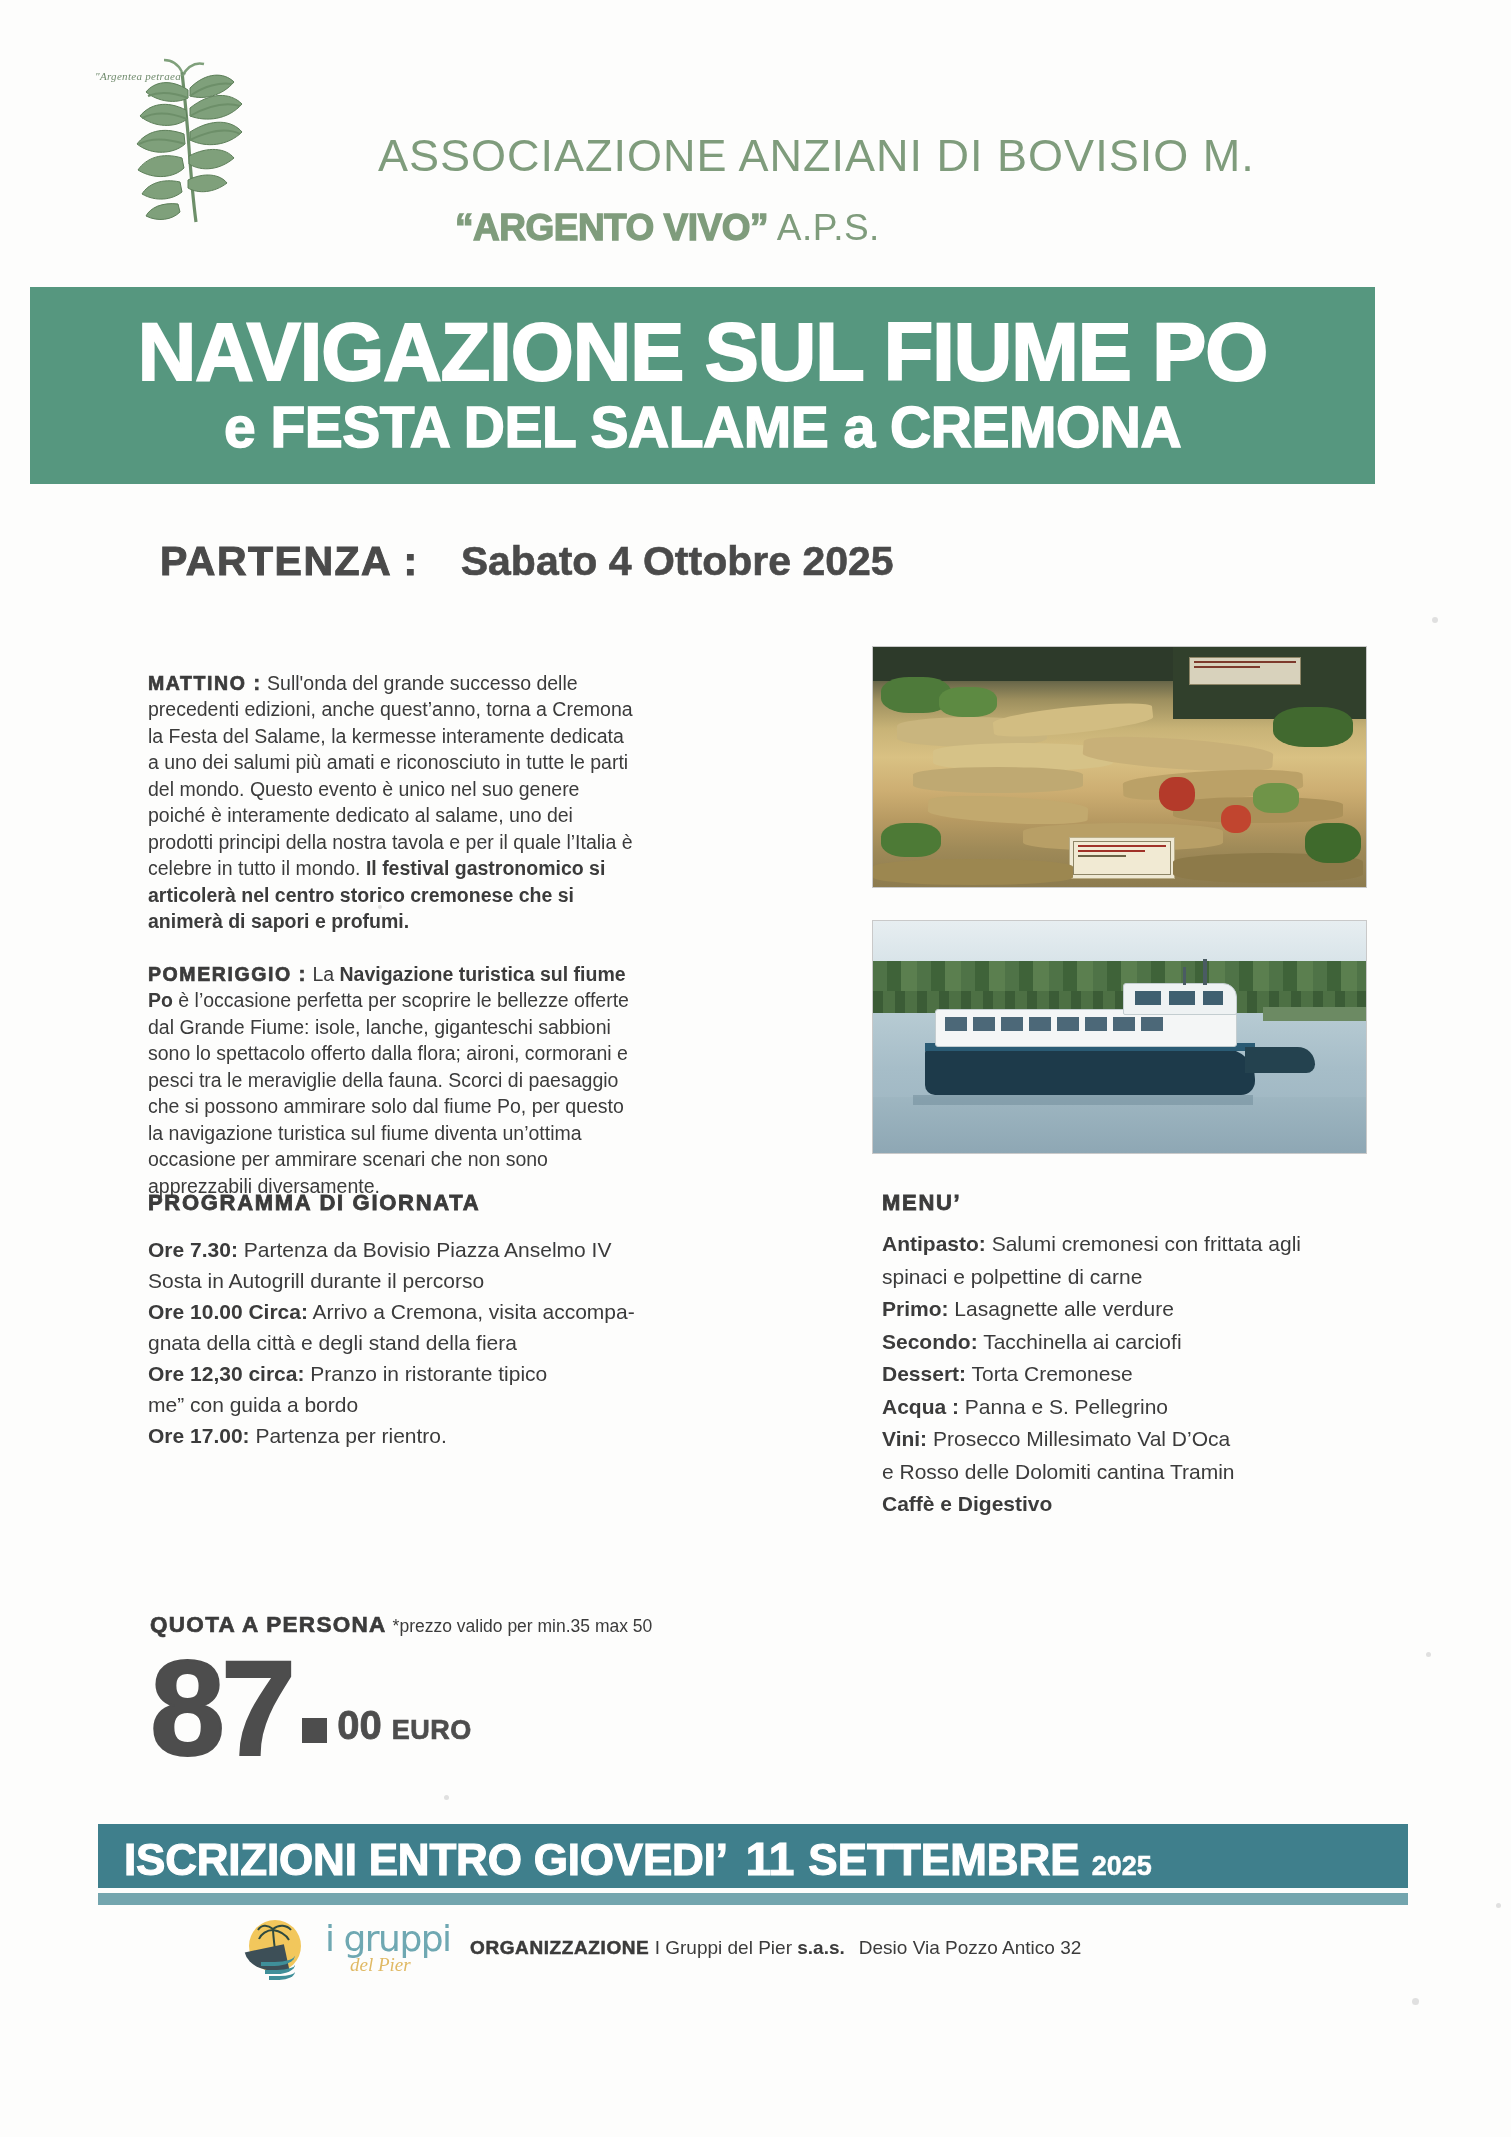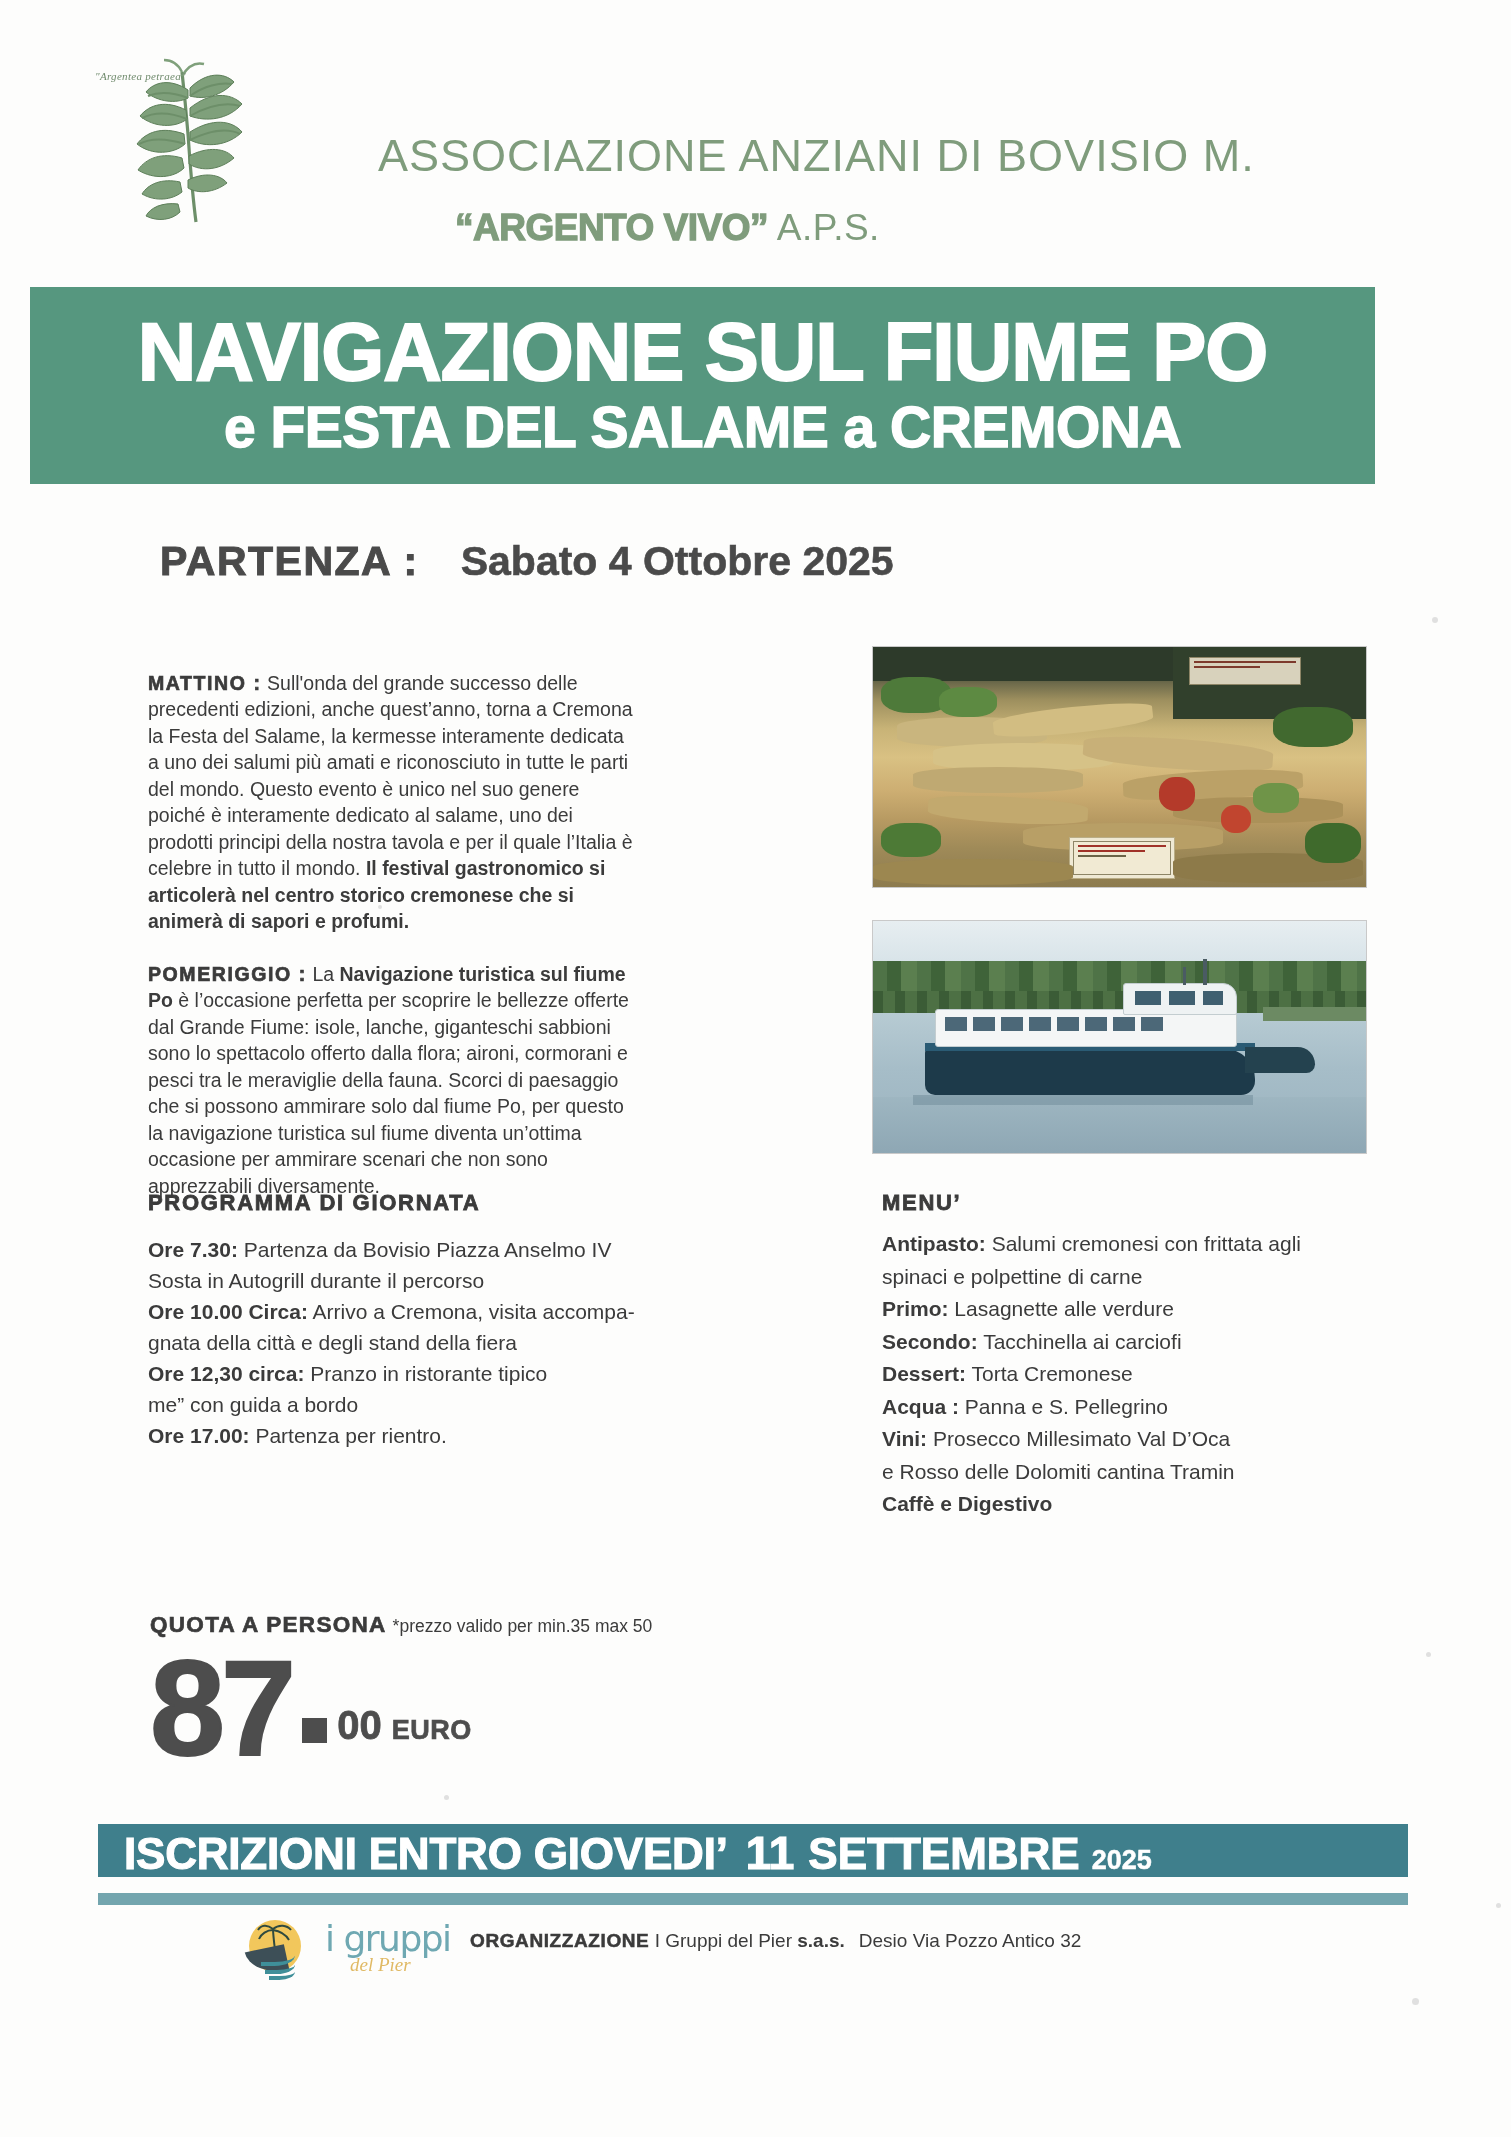--- a/index.html
+++ b/index.html
@@ -209,21 +209,21 @@
     margin-bottom:4px;
   }
   .comp-body{
     font-size:19.5px;line-height:27px;color:#3b3b3b;
     text-align:justify;
   }
   .comp-body b{font-weight:700;}
 
   
   .blue-banner{
-    position:absolute;left:98px;top:1824px;width:1310px;height:53px;
+    position:absolute;left:98px;top:1824px;width:1310px;height:64px;
     background:#3f7f8c;
     display:flex;align-items:center;
   }
   .bb-text{
     color:#ffffff;font-weight:700;white-space:nowrap;
     margin-left:26px;display:flex;align-items:baseline;
   }
   .bb-main{
     font-size:44px;letter-spacing:-0.2px;
     -webkit-text-stroke:1.1px #fff;
@@ -275,21 +275,21 @@
     font-size:36px;color:#6fa8b2;font-weight:400;
     font-family:"DejaVu Sans",sans-serif;
     letter-spacing:-1.5px;
   }
   .gruppi-sub{
     position:absolute;left:350px;top:44px;
     font-family:"Liberation Serif",serif;
     font-style:italic;font-size:19px;color:#e0b964;
   }
   .org-line{
-    position:absolute;left:470px;top:20px;
+    position:absolute;left:470px;top:27px;
     font-size:19px;color:#3b3b3b;white-space:nowrap;
   }
   .org-line .b1{font-weight:700;letter-spacing:.6px;-webkit-text-stroke:.5px #3b3b3b;}
   .org-line .b2{font-weight:700;}
   .org-line .sp{display:inline-block;width:14px;}
 
   
   .speckle{position:absolute;background:#c9c9c9;border-radius:50%;opacity:.55;}
 </style>
 </head>

